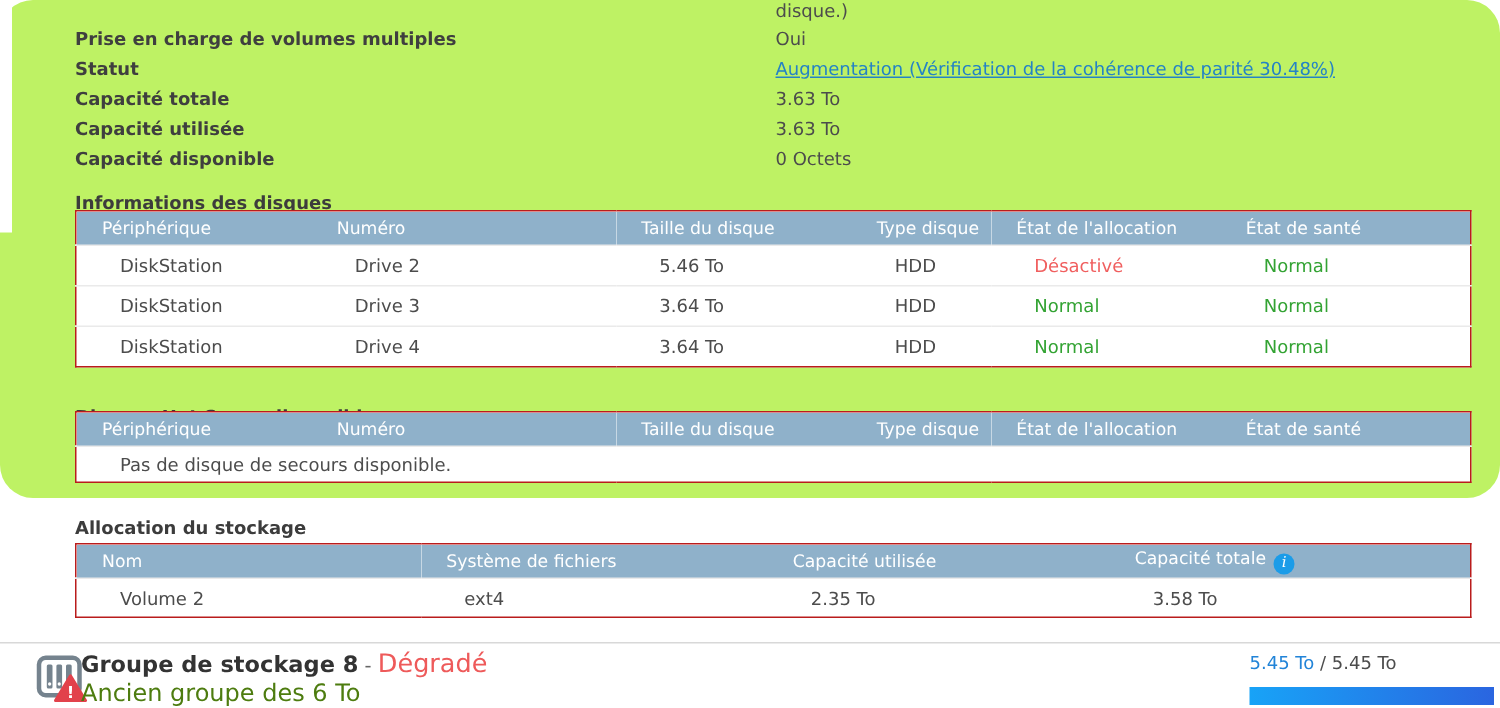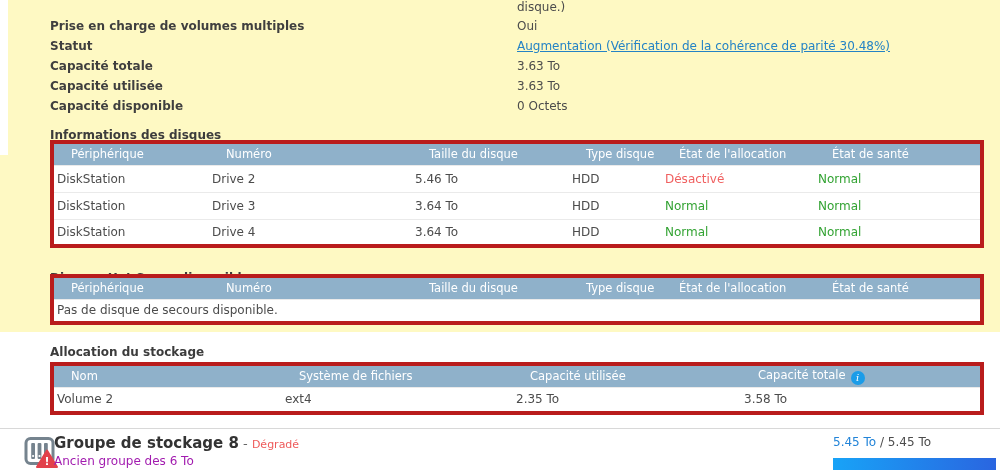--- a/index.html
+++ b/index.html
@@ -1,57 +1,57 @@
 <!DOCTYPE html>
 <html><head>
 <meta charset="utf-8">
 <style>
   * { margin:0; padding:0; box-sizing:border-box; }
   html,body { width:1000px; height:472px; overflow:hidden; background:#ffffff;
     font-family:"DejaVu Sans","Liberation Sans",sans-serif; }
   .page { position:relative; width:1000px; height:472px; }
 
   
-  .panel { position:absolute; left:0; top:0; width:1000px; height:332px; background:#fef9c3; }
+  .panel { position:absolute; left:0; top:0; width:1000px; height:332px; background:#bef264;border-radius:22px; }
   .left-white-strip { position:absolute; left:0; top:0; width:8px; height:155px; background:#ffffff; }
 
   .trunc-line { position:absolute; left:517px; top:0; font-size:12px; color:#4c4c4c; line-height:14px; }
 
   .info-rows { position:absolute; left:50px; top:16px; width:930px; }
   .info-row { display:flex; height:20px; line-height:20px; font-size:12px; }
   .info-label { width:467px; font-weight:bold; color:#3f3f3f; }
   .info-value { color:#4c4c4c; }
   .status-link { color:#2483c5;text-decoration:underline; }
 
   .sec-title { position:absolute; left:50px; font-size:12px; font-weight:bold; color:#3c3c3c; line-height:14px; }
   .t1-title { top:128px; } .t2-title { top:271px; } .t3-title { top:345px; }
 
   table.tbl { position:absolute; left:50px; width:930px; border-collapse:collapse;
-    table-layout:fixed; background:#ffffff; border:4px solid #b91c1c; font-size:12px; color:#4c4c4c; }
+    table-layout:fixed; background:#ffffff; border:1px solid #b91c1c; font-size:12px; color:#4c4c4c; }
   .tbl-1 { top:140px; } .tbl-2 { top:274px; } .tbl-3 { top:362px; }
   table.tbl th { background:#8fb1ca; color:#ffffff; font-weight:normal; font-size:11.5px;
     text-align:left; padding:0 4px 0 17px; height:23px; white-space:nowrap; overflow:hidden; }
-  table.tbl td { padding:0 4px 0 3px; border-top:1px solid #eaeaea;
+  table.tbl td { padding:0 4px 0 29px; border-top:1px solid #eaeaea;
     white-space:nowrap; overflow:hidden; }
   .tbl-1 td { height:27px; } .tbl-2 td { height:24px; } .tbl-3 td { height:26px; }
 
   .info-badge { display:inline-block; width:14px; height:14px; border-radius:50%;
     background:#1b9ce8; color:#fff; font-size:10px; line-height:14px; text-align:center;
     font-style:italic; font-family:"DejaVu Serif","Liberation Serif",serif;
     vertical-align:-2px; margin-left:5px; }
 
   
   .footer { position:absolute; left:0; top:428px; width:1000px; height:44px;
     background:#ffffff; border-top:1px solid #d8d8d8; }
   .group-icon { position:absolute; left:24px; top:7px; width:34px; height:32px; }
   .group-title-line { position:absolute; left:54px; top:5px; height:17px; line-height:17px; white-space:nowrap; }
   .group-title { font-size:15px; font-weight:bold; color:#333333; }
   .group-sep { font-size:13px; color:#666666; }
-  .group-status { font-size:11px; color:#ee5a5a; }
-  .group-subtitle { position:absolute; left:54px; top:25px; font-size:12px; color:#a21caf; line-height:15px; }
+  .group-status { font-size:17px; color:#ee5a5a; }
+  .group-subtitle { position:absolute; left:54px; top:25px; font-size:16px; color:#4d7c0f; line-height:15px; }
   .cap-line { position:absolute; left:833px; top:6px; font-size:12px; line-height:15px; white-space:nowrap; }
   .cap-used { color:#2284d8; }
   .cap-total { color:#4c4c4c;margin-top:24px; }
   .progress-track { position:absolute; left:833px; top:29px; width:163px; height:12px; background:#e4e4e4; }
   .progress-fill { height:12px; background:linear-gradient(to right,#18a3f7,#2a65e0); }
 </style>
 </head>
 <body>
 
 <div class="page">

